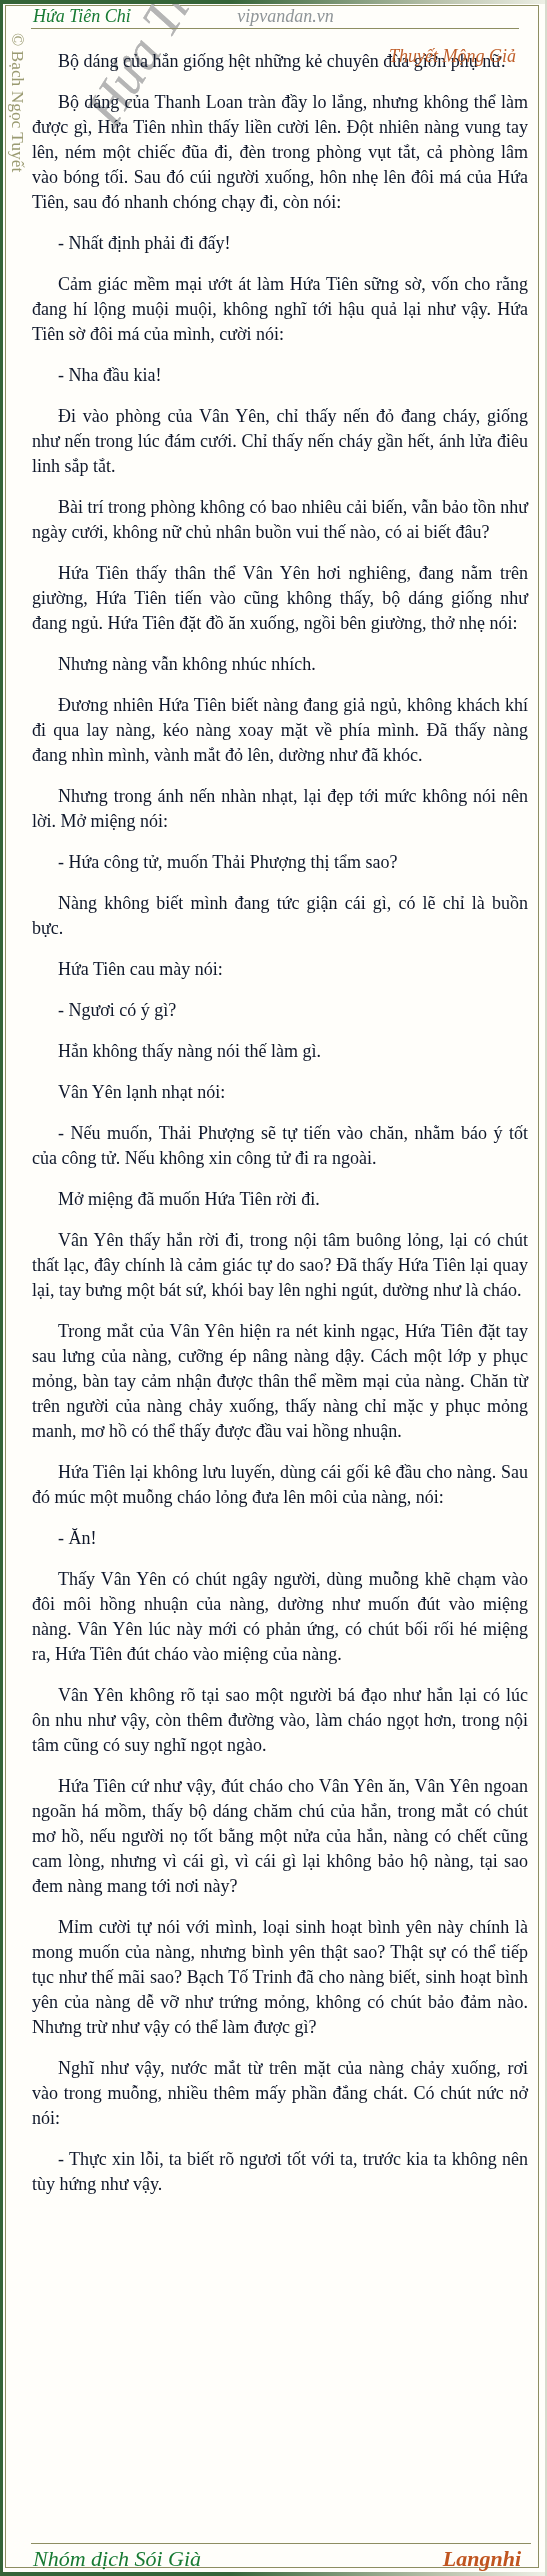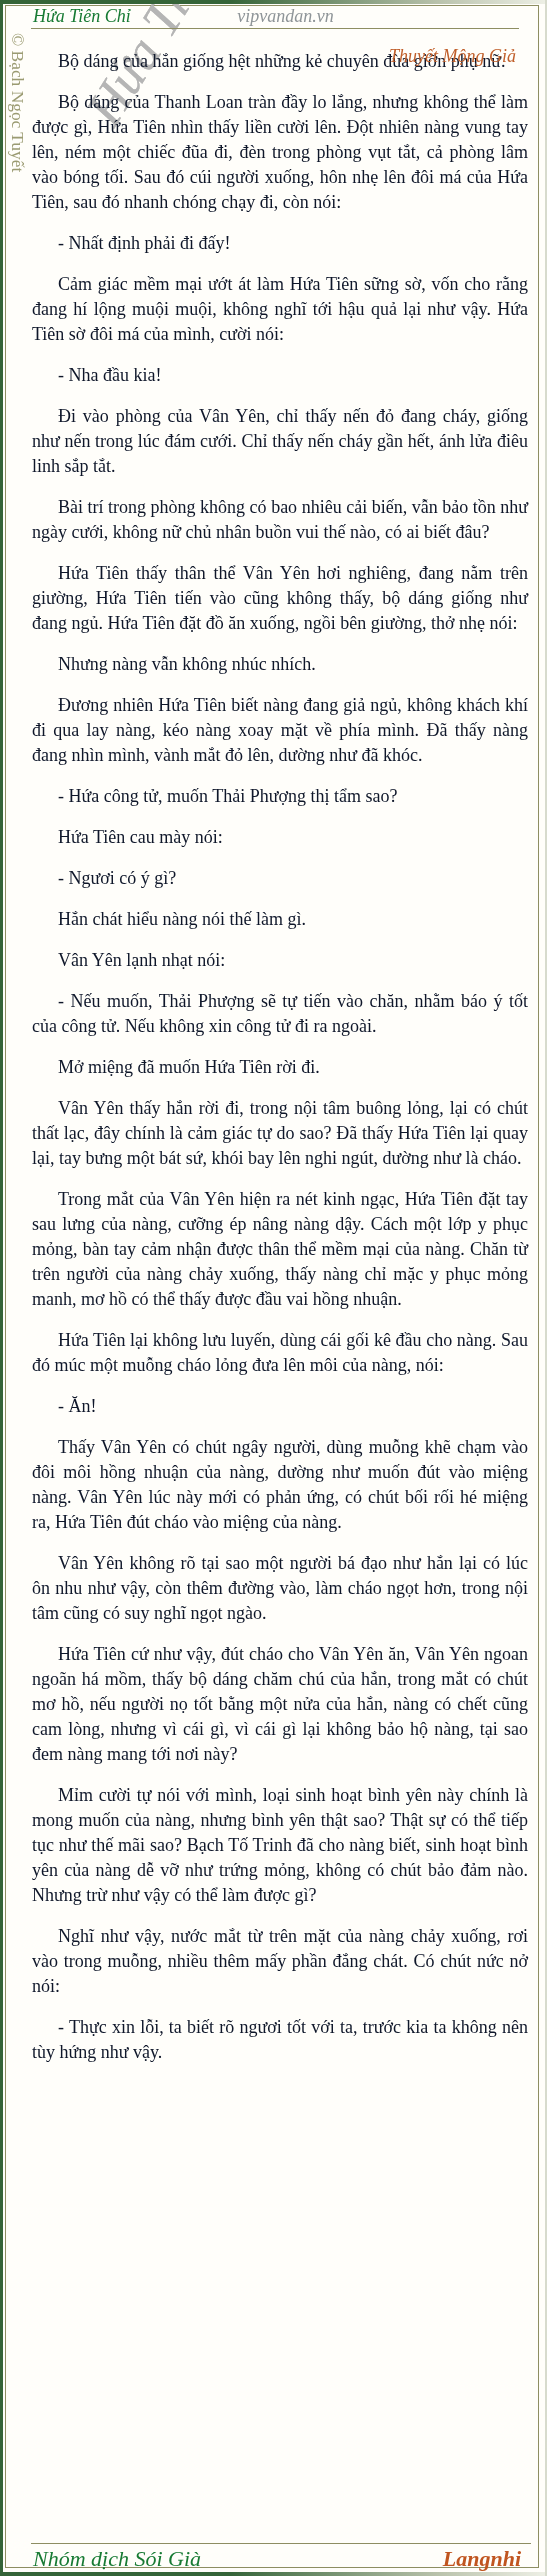--- a/index.html
+++ b/index.html
@@ -87,24 +87,26 @@
       <p>Bộ dáng của hắn giống hệt những kẻ chuyên đùa giỡn phụ nữ.</p>
       <p>Bộ dáng của Thanh Loan tràn đầy lo lắng, nhưng không thể làm được gì, Hứa Tiên nhìn thấy liền cười lên. Đột nhiên nàng vung tay lên, ném một chiếc đũa đi, đèn trong phòng vụt tắt, cả phòng lâm vào bóng tối. Sau đó cúi người xuống, hôn nhẹ lên đôi má của Hứa Tiên, sau đó nhanh chóng chạy đi, còn nói:</p>
       <p>- Nhất định phải đi đấy!</p>
       <p>Cảm giác mềm mại ướt át làm Hứa Tiên sững sờ, vốn cho rằng đang hí lộng muội muội, không nghĩ tới hậu quả lại như vậy. Hứa Tiên sờ đôi má của mình, cười nói:</p>
       <p>- Nha đầu kia!</p>
       <p>Đi vào phòng của Vân Yên, chỉ thấy nến đỏ đang cháy, giống như nến trong lúc đám cưới. Chỉ thấy nến cháy gần hết, ánh lửa điêu linh sắp tắt.</p>
       <p>Bài trí trong phòng không có bao nhiêu cải biến, vẫn bảo tồn như ngày cưới, không nữ chủ nhân buồn vui thế nào, có ai biết đâu?</p>
       <p>Hứa Tiên thấy thân thể Vân Yên hơi nghiêng, đang nằm trên giường, Hứa Tiên tiến vào cũng không thấy, bộ dáng giống như đang ngủ. Hứa Tiên đặt đồ ăn xuống, ngồi bên giường, thở nhẹ nói:</p>
       <p>Nhưng nàng vẫn không nhúc nhích.</p>
       <p>Đương nhiên Hứa Tiên biết nàng đang giả ngủ, không khách khí đi qua lay nàng, kéo nàng xoay mặt về phía mình. Đã thấy nàng đang nhìn mình, vành mắt đỏ lên, dường như đã khóc.</p>
+      <p>Nhưng trong ánh nến nhàn nhạt, lại đẹp tới mức không nói nên lời. Mở miệng nói:</p>
       <p>- Hứa công tử, muốn Thải Phượng thị tẩm sao?</p>
+      <p>Nàng không biết mình đang tức giận cái gì, có lẽ chỉ là buồn bực.</p>
       <p>Hứa Tiên cau mày nói:</p>
       <p>- Ngươi có ý gì?</p>
-      <p>Hắn chát hiểu nàng nói thế làm gì.</p>
+      <p>Hắn không thấy nàng nói thế làm gì.</p>
       <p>Vân Yên lạnh nhạt nói:</p>
       <p>- Nếu muốn, Thải Phượng sẽ tự tiến vào chăn, nhằm báo ý tốt của công tử. Nếu không xin công tử đi ra ngoài.</p>
       <p>Mở miệng đã muốn Hứa Tiên rời đi.</p>
       <p>Vân Yên thấy hắn rời đi, trong nội tâm buông lỏng, lại có chút thất lạc, đây chính là cảm giác tự do sao? Đã thấy Hứa Tiên lại quay lại, tay bưng một bát sứ, khói bay lên nghi ngút, dường như là cháo.</p>
       <p>Trong mắt của Vân Yên hiện ra nét kinh ngạc, Hứa Tiên đặt tay sau lưng của nàng, cưỡng ép nâng nàng dậy. Cách một lớp y phục mỏng, bàn tay cảm nhận được thân thể mềm mại của nàng. Chăn từ trên người của nàng chảy xuống, thấy nàng chỉ mặc y phục mỏng manh, mơ hồ có thể thấy được đầu vai hồng nhuận.</p>
       <p>Hứa Tiên lại không lưu luyến, dùng cái gối kê đầu cho nàng. Sau đó múc một muỗng cháo lỏng đưa lên môi của nàng, nói:</p>
       <p>- Ăn!</p>
       <p>Thấy Vân Yên có chút ngây người, dùng muỗng khẽ chạm vào đôi môi hồng nhuận của nàng, dường như muốn đút vào miệng nàng. Vân Yên lúc này mới có phản ứng, có chút bối rối hé miệng ra, Hứa Tiên đút cháo vào miệng của nàng.</p>
       <p>Vân Yên không rõ tại sao một người bá đạo như hắn lại có lúc ôn nhu như vậy, còn thêm đường vào, làm cháo ngọt hơn, trong nội tâm cũng có suy nghĩ ngọt ngào.</p>
       <p>Hứa Tiên cứ như vậy, đút cháo cho Vân Yên ăn, Vân Yên ngoan ngoãn há mồm, thấy bộ dáng chăm chú của hắn, trong mắt có chút mơ hồ, nếu người nọ tốt bằng một nửa của hắn, nàng có chết cũng cam lòng, nhưng vì cái gì, vì cái gì lại không bảo hộ nàng, tại sao đem nàng mang tới nơi này?</p>

